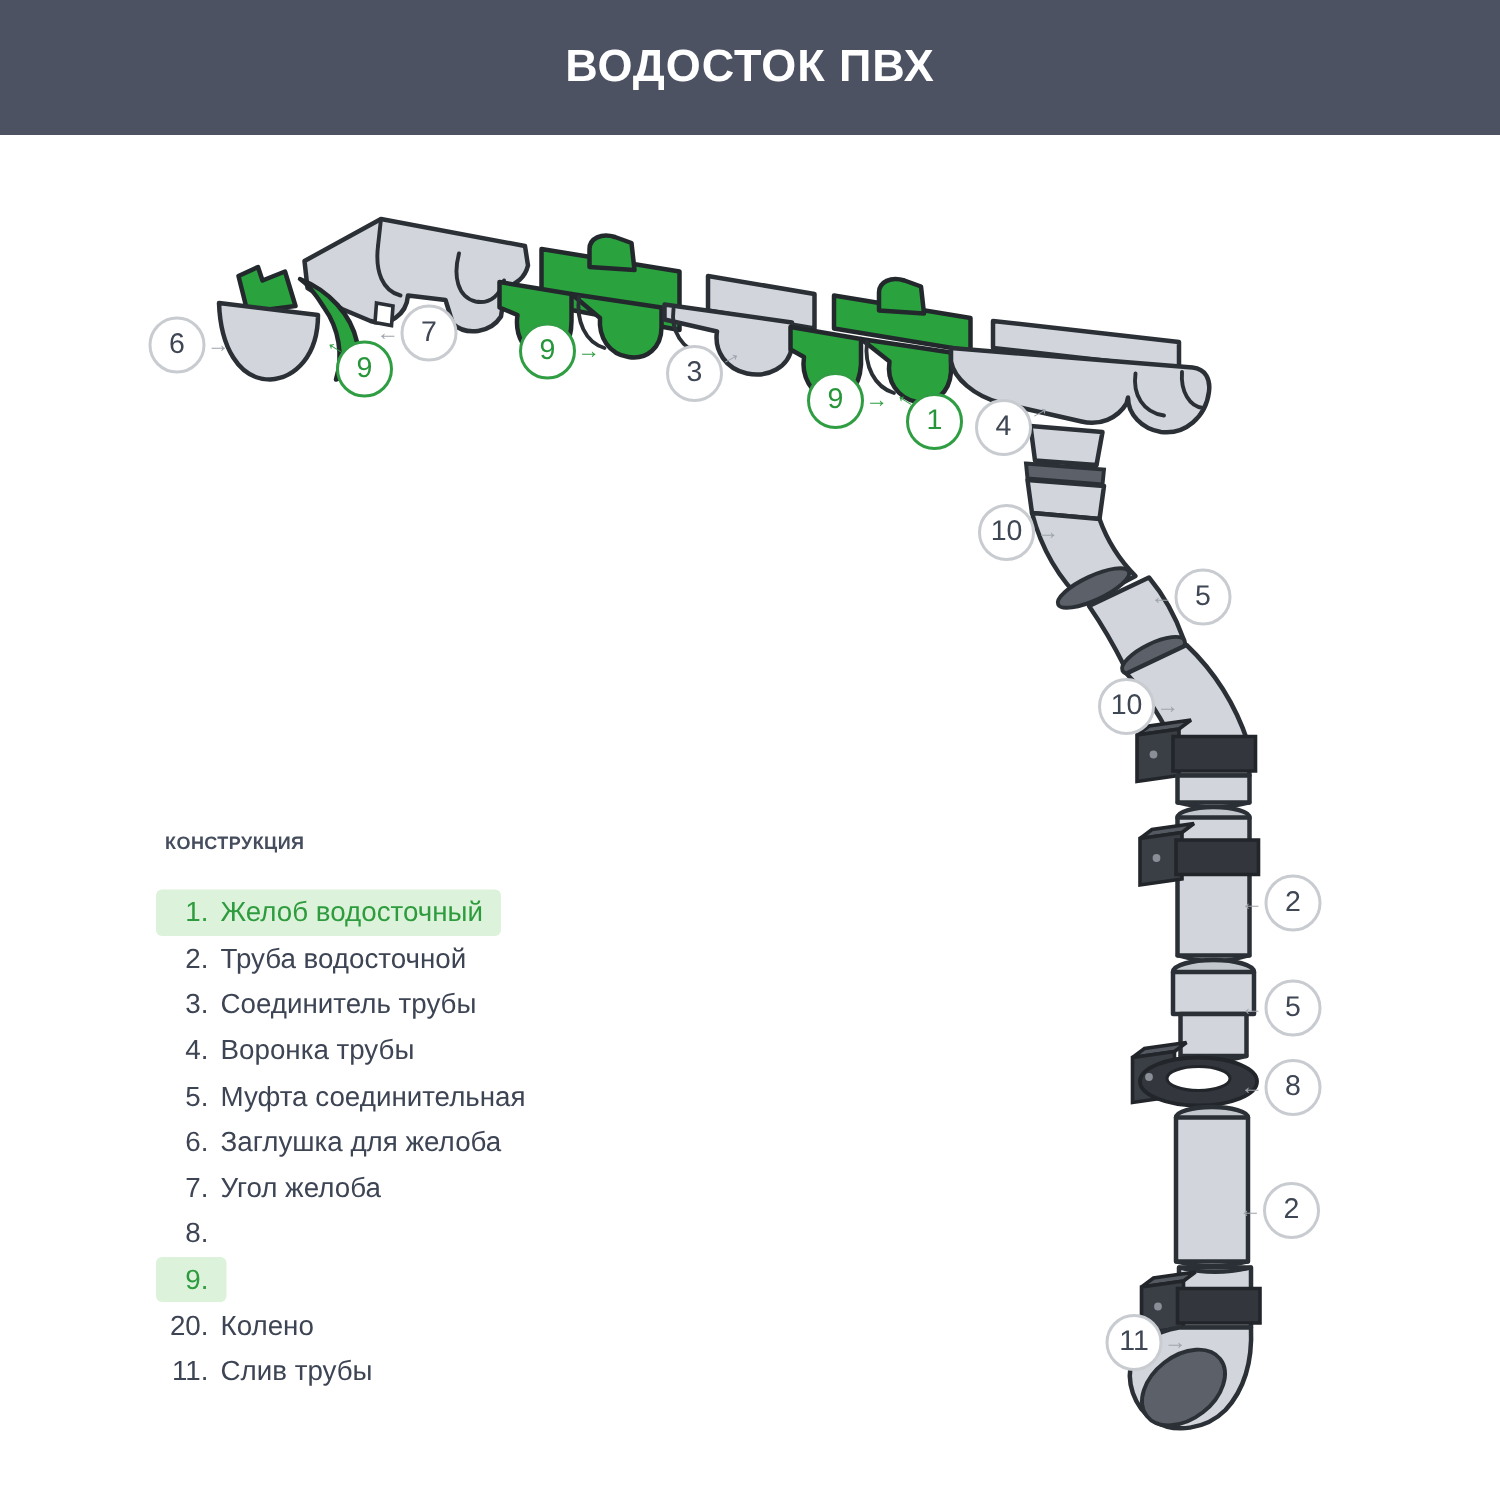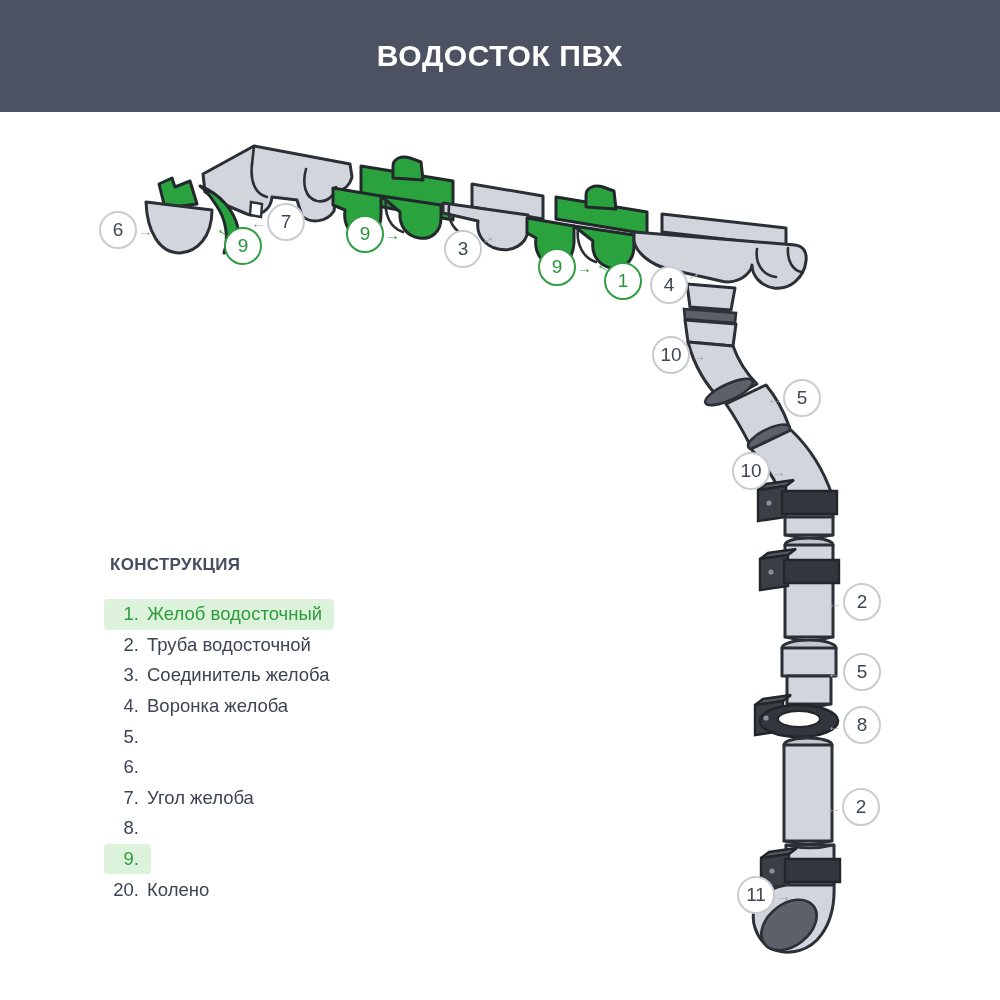--- a/index.html
+++ b/index.html
@@ -1,18 +1,18 @@
 <!DOCTYPE html>
 <html><head>
 <meta charset="utf-8">
 <style>
   html,body{margin:0;padding:0;}
   .stage{position:relative;width:1000px;height:1000px;background:#ffffff;overflow:hidden;
          font-family:"Liberation Sans","DejaVu Sans",sans-serif;}
-  .hdr{position:absolute;left:0;top:0;width:1000px;height:112px;background:#4d5263;
+  .hdr{position:absolute;left:0;top:0;width:1000px;height:90px;background:#4d5263;
        display:flex;align-items:center;justify-content:center;}
   .hdr h1{margin:0;color:#ffffff;font-size:30px;font-weight:700;letter-spacing:.6px;}
   .diagram-svg{position:absolute;left:0;top:0;width:1000px;height:1000px;pointer-events:none;}
   .gray{fill:#d2d5db;stroke:#2b3036;stroke-width:3;stroke-linejoin:round;}
   .gray2{fill:#c2c6cd;stroke:#2b3036;stroke-width:3;}
   .green{fill:#2aa33e;stroke:#23282d;stroke-width:3;stroke-linejoin:round;}
   .dark{fill:#5b6069;stroke:#2b3036;stroke-width:2.6;}
   .line{fill:none;stroke:#2b3036;stroke-width:2.6;stroke-linecap:round;}
   .whiteslot{fill:#fff;stroke:#2b3036;stroke-width:2.4;}
   .clampblock{fill:#3a3e45;stroke:#22262b;stroke-width:2.4;}
@@ -24,21 +24,21 @@
            border:2px solid #c8cbd0;box-sizing:border-box;display:flex;align-items:center;
            justify-content:center;font-size:19px;color:#3f4654;}
   .callout.green{border-color:#2f9e43;color:#27963a;}
   .callout .arr{position:absolute;font-size:15px;line-height:1;color:#a0a5ad;}
   .callout.green .arr{color:#2f9e43;}
   .arr-right{left:100%;margin-left:3px;top:50%;transform:translateY(-50%);}
   .arr-left{right:100%;margin-right:3px;top:50%;transform:translateY(-50%);}
   .arr-upright{left:96%;bottom:62%;transform:rotate(-28deg);}
   .arr-upleft{right:82%;bottom:74%;transform:rotate(32deg);}
   .legend{position:absolute;left:104px;top:555px;width:420px;}
-  .legend h2{margin:0 0 24px 6px;font-size:17px;font-weight:700;color:#464d5f;letter-spacing:.3px;}
+  .legend h2{margin:0 0 24px 6px;font-size:12px;font-weight:700;color:#464d5f;letter-spacing:.3px;}
   .lrow{display:flex;align-items:center;height:30.6px;width:fit-content;padding:0 12px 0 4px;
         font-size:18.5px;color:#3d4454;border-radius:4px;}
   .lrow.hl{background:#ddf2da;color:#2e9c3e;}
   .lrow .num{width:31px;text-align:right;flex:none;}
   .lrow .lbl{margin-left:8px;white-space:nowrap;}
 </style>
 </head>
 <body>
 
 <div class="stage">
@@ -247,42 +247,48 @@
         <div class="lrow hl">
           <span class="num">1.</span>
           <span class="lbl">Желоб водосточный</span>
         </div>
         <div class="lrow">
           <span class="num">2.</span>
           <span class="lbl">Труба водосточной</span>
         </div>
         <div class="lrow">
           <span class="num">3.</span>
-          <span class="lbl">Соединитель желоба</span>
+          <span class="lbl">Соединитель трубы</span>
         </div>
         <div class="lrow">
           <span class="num">4.</span>
-          <span class="lbl">Воронка желоба</span>
+          <span class="lbl">Воронка трубы</span>
         </div>
         <div class="lrow">
           <span class="num">5.</span>
+          <span class="lbl">Муфта соединительная</span>
         </div>
         <div class="lrow">
           <span class="num">6.</span>
+          <span class="lbl">Заглушка для желоба</span>
         </div>
         <div class="lrow">
           <span class="num">7.</span>
           <span class="lbl">Угол желоба</span>
         </div>
         <div class="lrow">
           <span class="num">8.</span>
         </div>
         <div class="lrow hl">
           <span class="num">9.</span>
         </div>
         <div class="lrow">
           <span class="num">20.</span>
           <span class="lbl">Колено</span>
         </div>
+        <div class="lrow">
+          <span class="num">11.</span>
+          <span class="lbl">Слив трубы</span>
+        </div>
       </div>
   </div>
 
 </div>
 
 </body></html>

